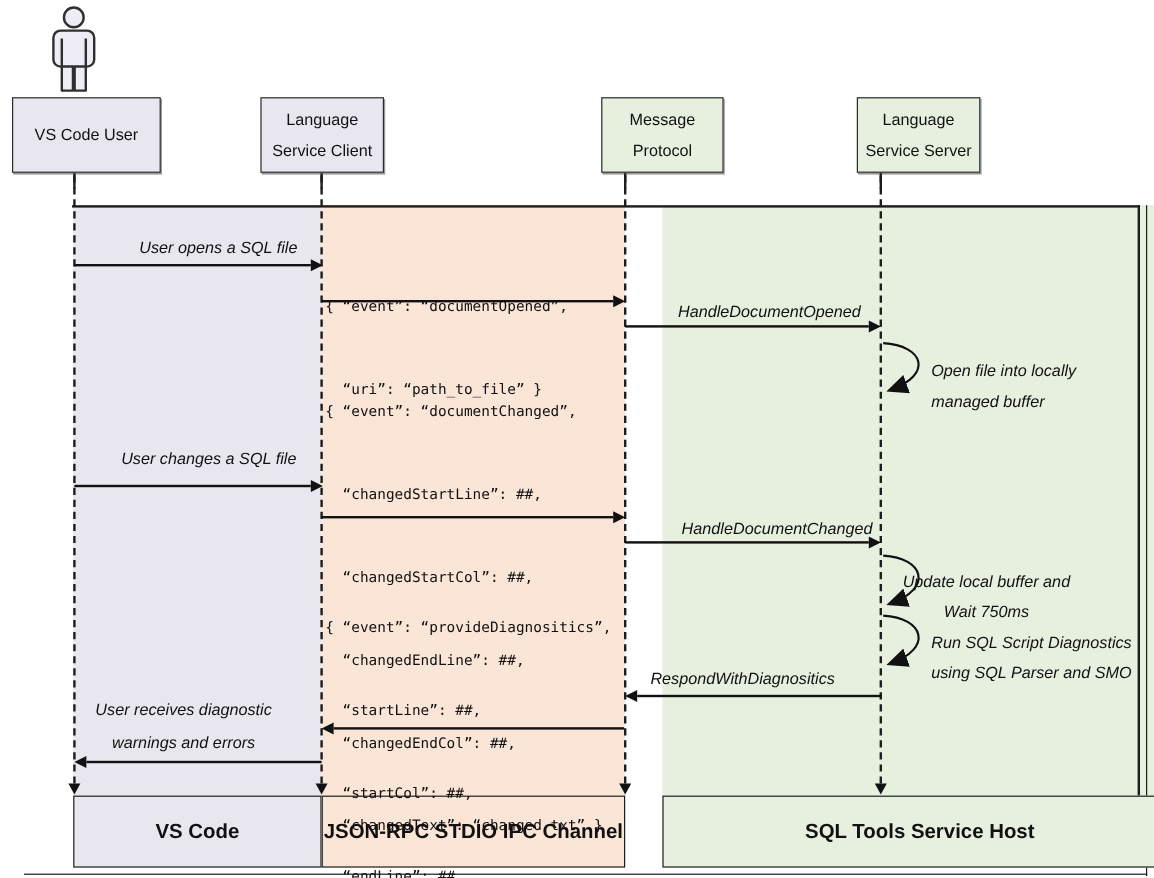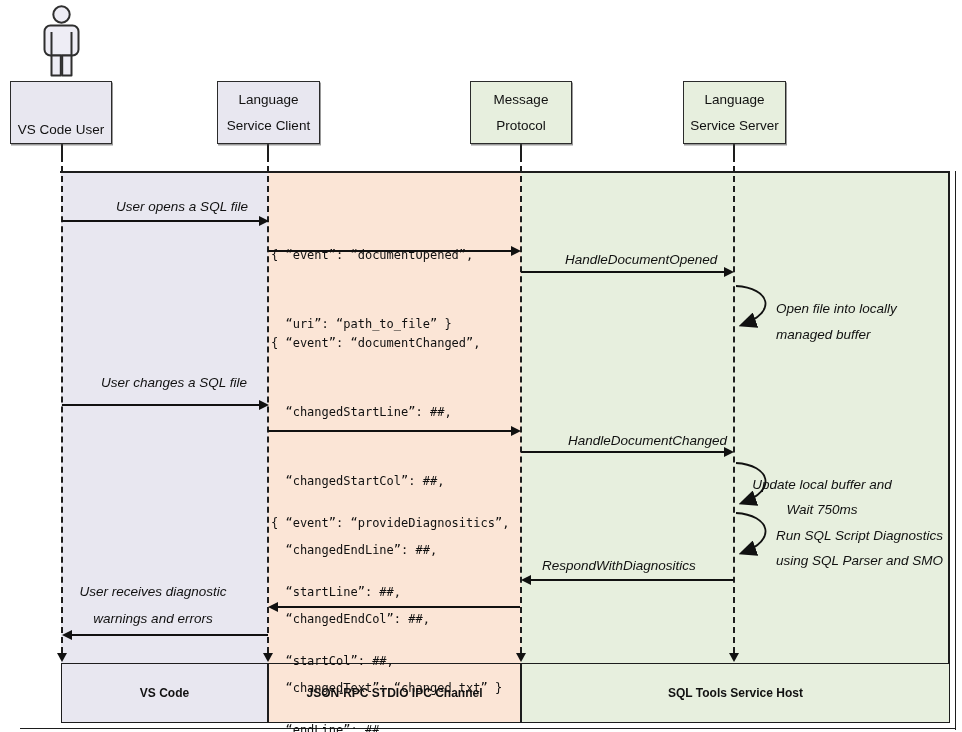--- a/index.html
+++ b/index.html
@@ -18,25 +18,25 @@
                   border-top:1.8px solid #1d1d1d; }
   .hbox {
     position:absolute; top:81px; height:63px; border:1.6px solid #2b2b2b;
     box-shadow:1px 1.5px 0 rgba(70,70,70,.55);
     display:flex; flex-direction:column; justify-content:center; align-items:center;
     font-size:13.5px; line-height:26px; text-align:center; z-index:5; box-sizing:border-box;
   }
   .fbox {
     position:absolute; top:663px; height:60px; border:1.6px solid #1d1d1d;
     display:flex; justify-content:center; align-items:center;
-    font-size:12px; font-weight:bold; z-index:5; box-sizing:border-box;
+    font-size:17px; font-weight:bold; z-index:5; box-sizing:border-box;
   }
   .lavender { background:var(--c-lavender,#e8e7f0); }
   .peach    { background:var(--c-peach,#fbe5d6); }
-  .green    { background:var(--c-green,#e7efde); }
+  .green    { background:var(--c-green,#e7efde);margin-left:31px; }
   .lifeline { position:absolute; width:0; border-left:2px dashed #1d1d1d; top:146px; height:507px; z-index:3; }
   .stub { position:absolute; width:0; border-left:2px solid #1d1d1d; top:144px; height:13px; z-index:3; }
   .arrow { position:absolute; height:0; border-top:2px solid #111; z-index:4; }
   .arrow.r::after { content:""; position:absolute; right:-10px; top:-6px; width:0; height:0;
     border-left:10px solid #111; border-top:5px solid transparent; border-bottom:5px solid transparent; }
   .arrow.l::before { content:""; position:absolute; left:-10px; top:-6px; width:0; height:0;
     border-right:10px solid #111; border-top:5px solid transparent; border-bottom:5px solid transparent; }
   .ah-down { position:absolute; top:653px; width:0; height:0; z-index:4;
     border-left:5px solid transparent; border-right:5px solid transparent; border-top:9px solid #111; }
   .lbl { position:absolute; font-style:italic; font-size:13.5px; color:#111; z-index:6; white-space:nowrap; }
@@ -62,21 +62,21 @@
   </svg>
 
   <div class="lane lavender" style="left:61px; width:207px;"></div>
   <div class="lane peach" style="left:268px; width:253px;"></div>
   <div class="lane green" style="left:521px; width:427px;"></div>
   <div class="lane-top"></div>
   <div class="lane-right"></div>
   <div class="frame-right"></div>
   <div class="frame-bottom"></div>
 
-  <div class="hbox lavender" style="left:10px; width:102px;justify-content:flex-end;">
+  <div class="hbox lavender" style="left:10px; width:124px;">
     <div>VS Code User</div>
   </div>
   <div class="hbox lavender" style="left:217px; width:103px;">
     <div>Language</div>
     <div>Service Client</div>
   </div>
   <div class="hbox green" style="left:470px; width:102px;">
     <div>Message</div>
     <div>Protocol</div>
   </div>

